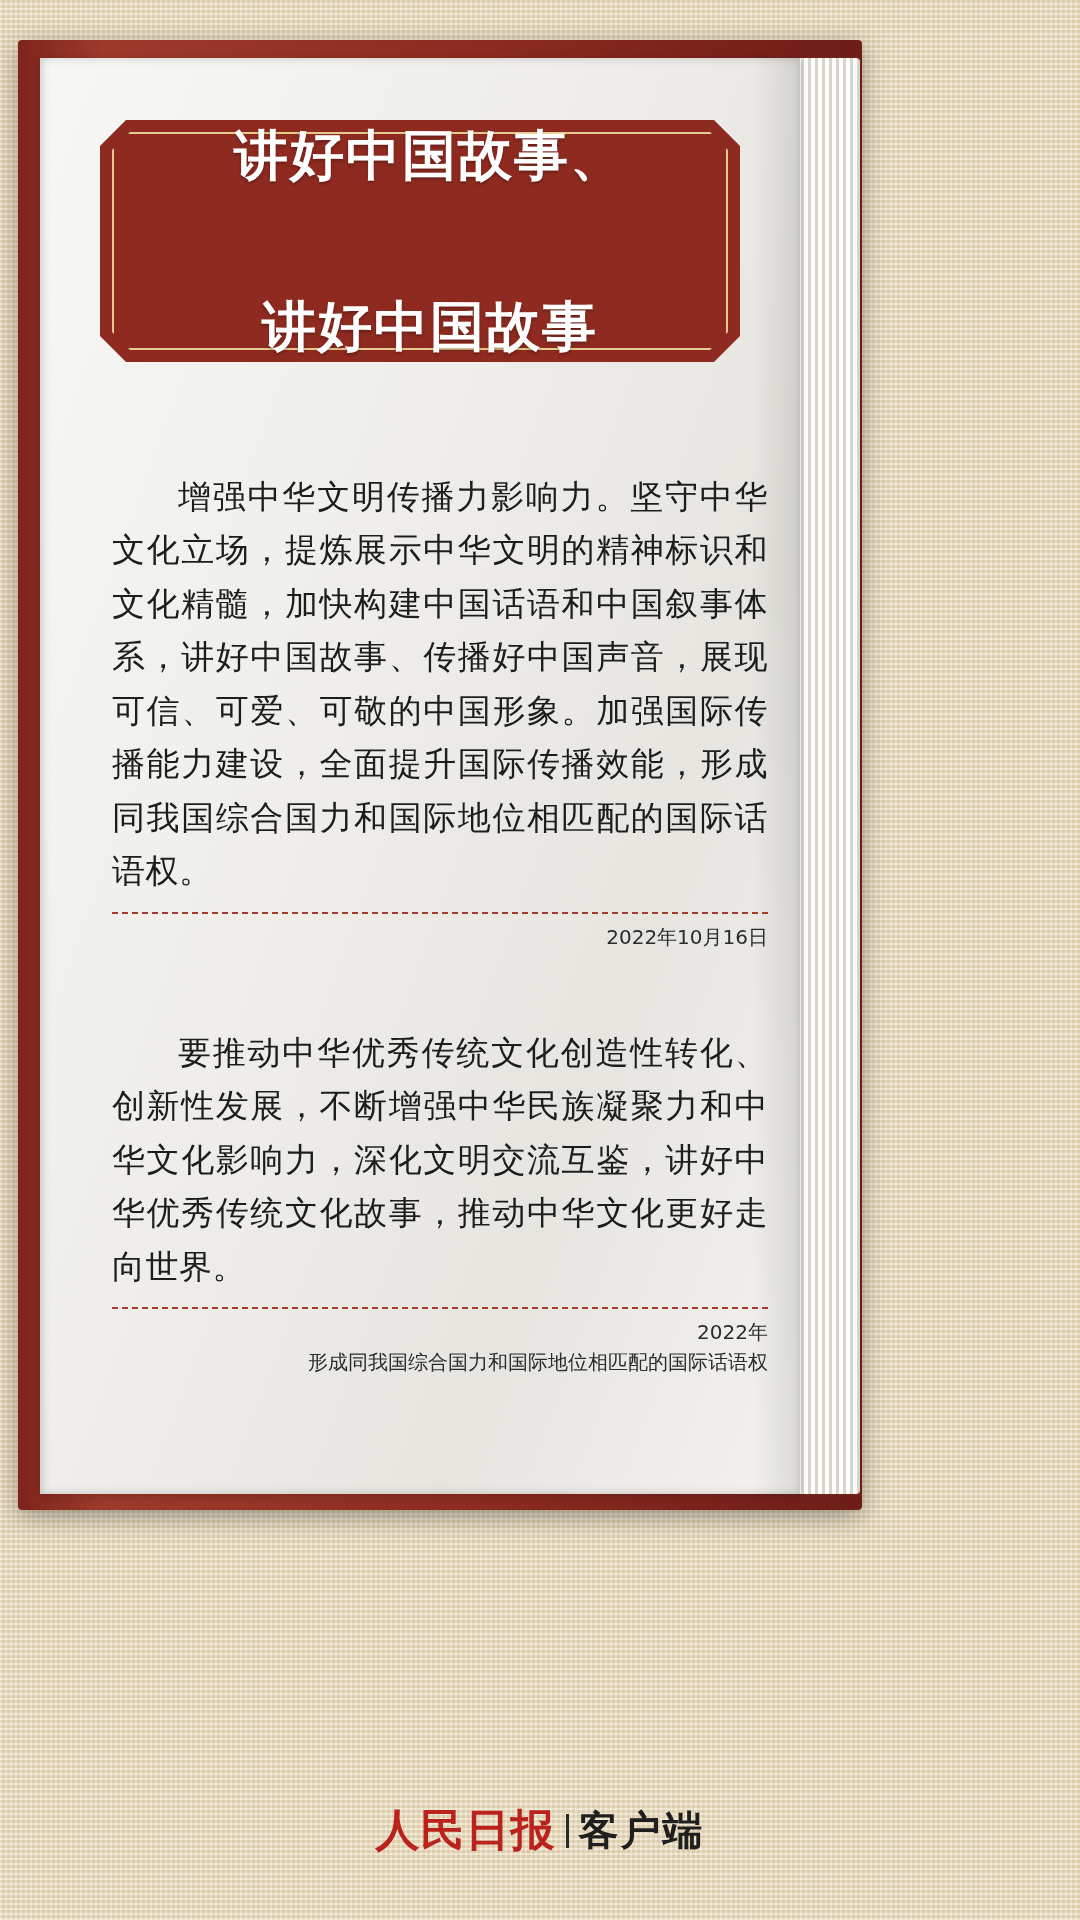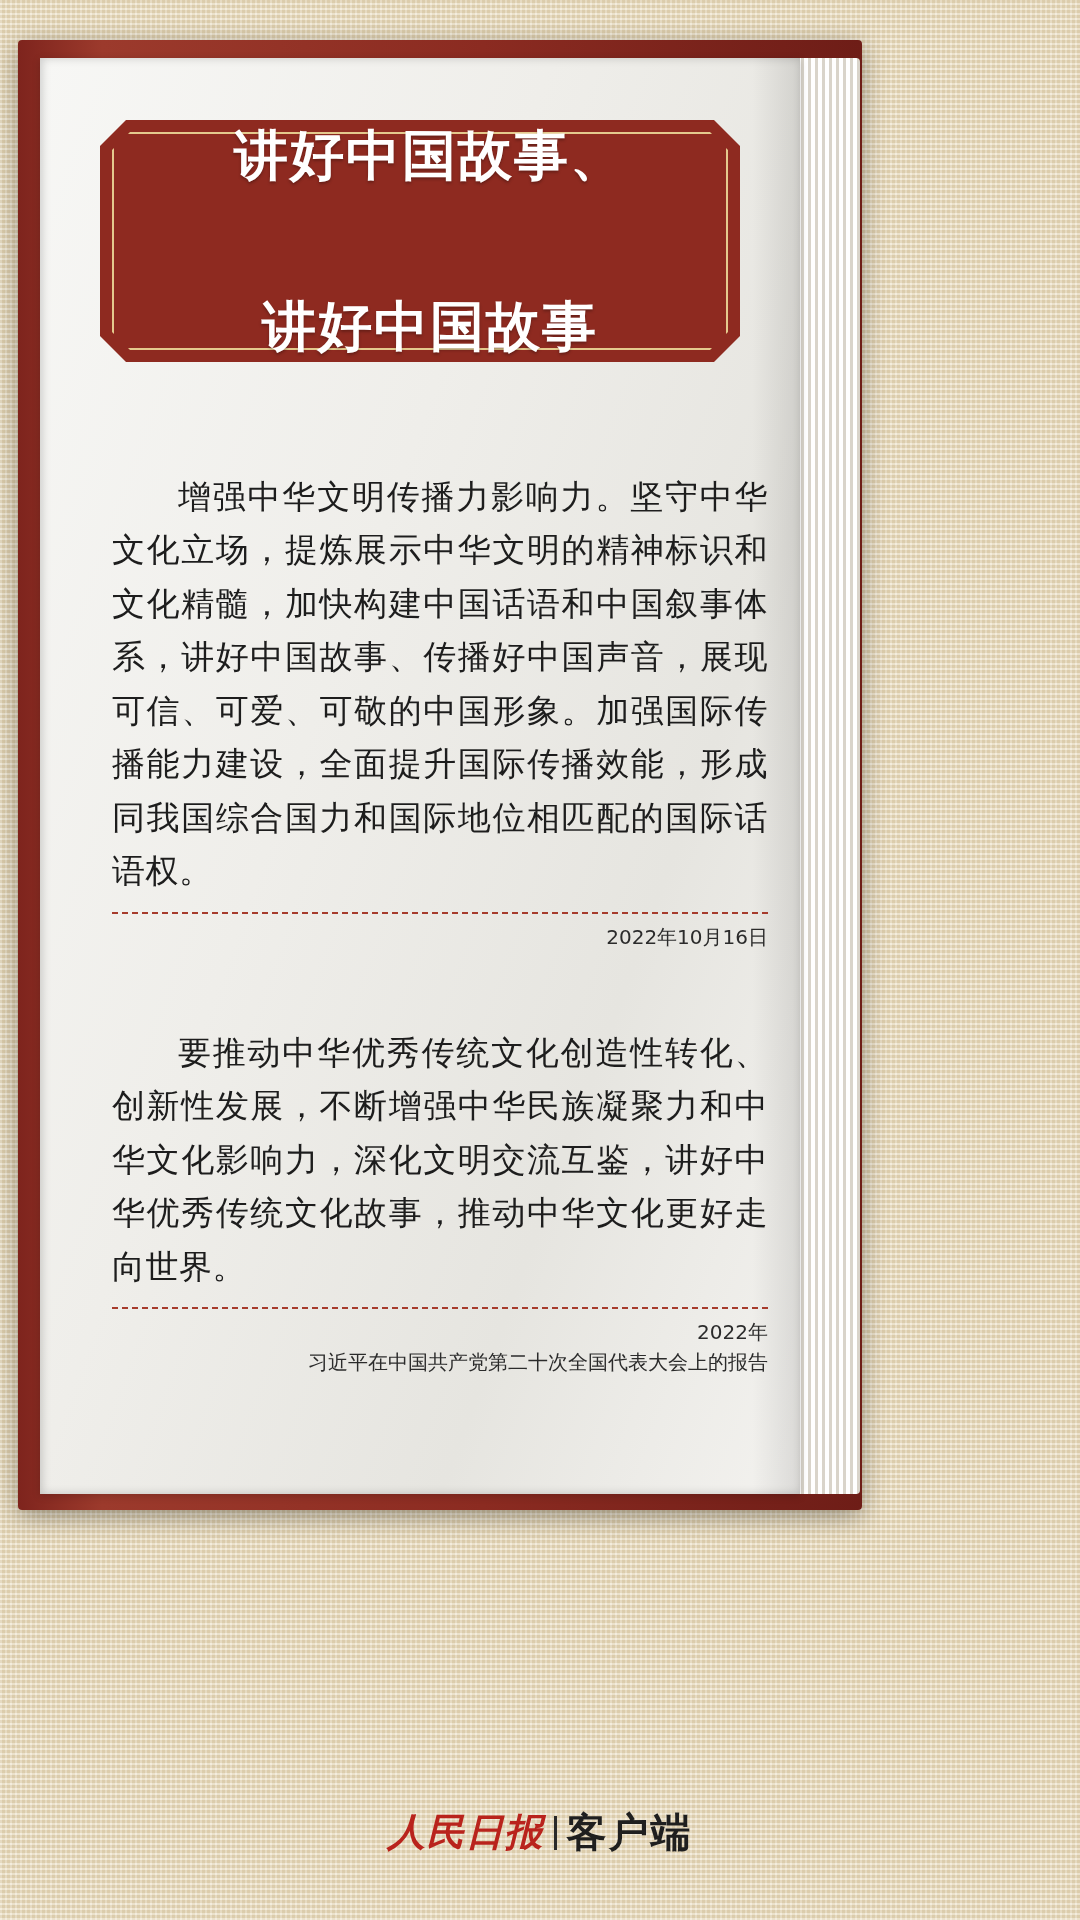--- a/index.html
+++ b/index.html
@@ -155,22 +155,21 @@
     width: 1080px;
     display: flex;
     align-items: center;
     justify-content: center;
     gap: 0px;
   }
   .logo-red {
     color: #b9231c;
     font-family: "DejaVu Serif", "Liberation Serif", serif;
     font-weight: bold;
-    font-style: italic;
-    font-size: 38px;
+    font-size: 44px;
     letter-spacing: 1px;
   }
   .logo-bar {
     display: inline-block;
     width: 3px;
     height: 34px;
     background: #2a2a2a;
     margin: 0 10px;
   }
   .logo-dark {
@@ -208,21 +207,21 @@
     <div class="attrib">
       <span class="date">2022年10月16日</span>
     </div>
   </div>
 
   <div class="quote-block" id="quote-2">
     <div class="quote-text">要推动中华优秀传统文化创造性转化、创新性发展，不断增强中华民族凝聚力和中华文化影响力，深化文明交流互鉴，讲好中华优秀传统文化故事，推动中华文化更好走向世界。</div>
     <div class="divider"></div>
     <div class="attrib">
       <span class="date">2022年</span>
-      <span class="src">习近平在中国共产党第二十次全国代表大会上的报告</span>
+      <span class="src">形成同我国综合国力和国际地位相匹配的国际话语权</span>
     </div>
   </div>
 </div>
 
 <div class="footer">
   <span class="logo-red">人民日报</span>
   <span class="logo-bar"></span>
   <span class="logo-dark">客户端</span>
 </div>
 

